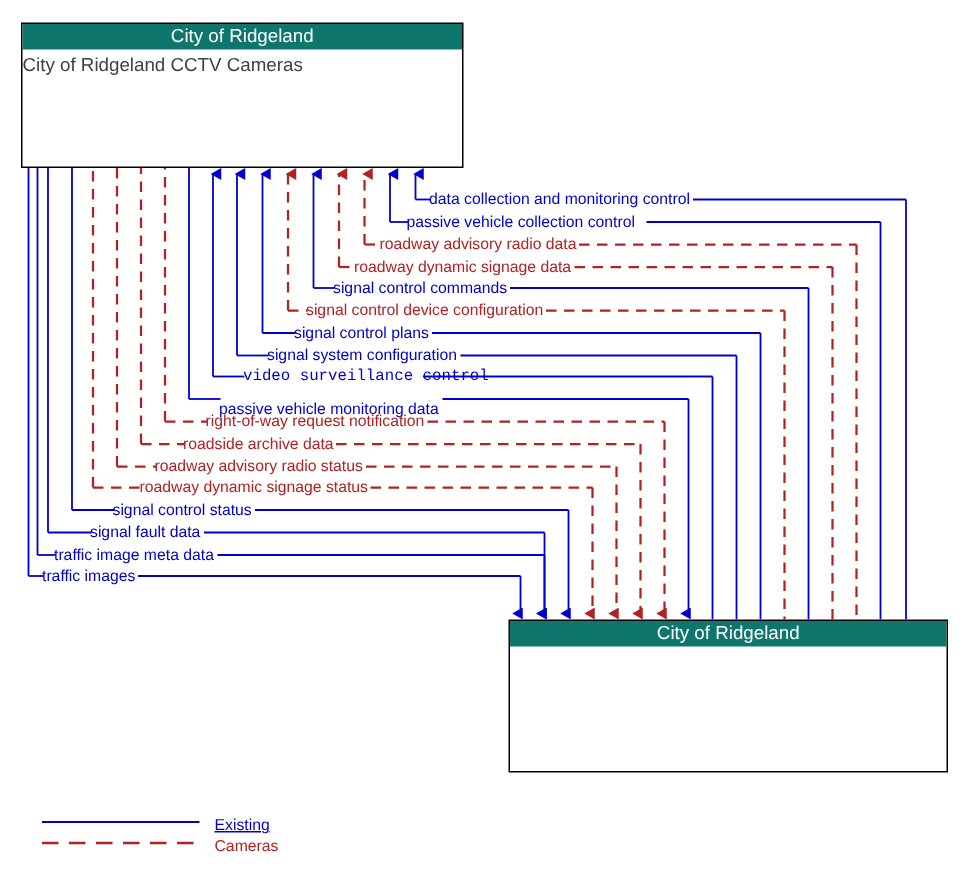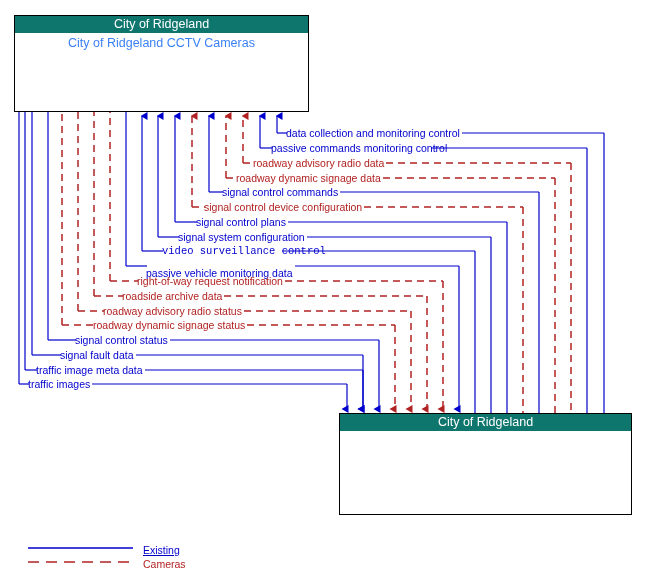--- a/index.html
+++ b/index.html
@@ -2,21 +2,21 @@
 <html><head>
 <meta charset="utf-8">
 <style>
   html,body{margin:0;padding:0;background:#ffffff;}
   body{font-family:"Liberation Sans",sans-serif;}
   #stage{position:relative;width:645px;height:587px;background:#fff;overflow:hidden;}
 
   .node{position:absolute;border:1px solid #000;background:#fff;box-sizing:border-box;}
   .node-header{height:17px;background:#0f766e;color:#fff;font-size:12.5px;line-height:17px;
                text-align:center;box-sizing:border-box;}
-  .node-title{font-size:12.5px;color:#3b82f6;text-align:center;padding-top:3px;}
+  .node-title{font-size:12.5px;color:#404040;padding-top:3px;}
 
   .flow-label{position:absolute;font-size:10.5px;white-space:nowrap;line-height:11px;}
   .flow-label.ex{color:#0000CD;}
   .flow-label.pl{color:#B22222;}
 
   svg.wires{position:absolute;left:0;top:0;width:645px;height:587px;pointer-events:none;}
 
   .legend-row{position:absolute;font-size:10.5px;white-space:nowrap;}
   .legend-ex{color:#0000CD;text-decoration:underline;}
   .legend-pl{color:#B22222;}
@@ -121,21 +121,21 @@
     <div class="node-header">City of Ridgeland</div>
     <div class="node-title">City of Ridgeland CCTV Cameras</div>
   </div>
 
   <div class="node" id="node-bottom" style="left: 339px; top: 413px; width: 293px; height: 102px;">
     <div class="node-header">City of Ridgeland</div>
   </div>
 
   <div id="labels">
       <div class="flow-label ex" style="left: 286px; top: 128px;">data collection and monitoring control</div>
-      <div class="flow-label ex" style="left: 271px; top: 143px;">passive commands monitoring control</div>
+      <div class="flow-label ex" style="left: 271px; top: 143px;">passive vehicle collection control</div>
       <div class="flow-label pl" style="left: 253px; top: 158px;">roadway advisory radio data</div>
       <div class="flow-label pl" style="left: 236px; top: 173px;">roadway dynamic signage data</div>
       <div class="flow-label ex" style="left: 222px; top: 187px;">signal control commands</div>
       <div class="flow-label pl" style="left: 204px; top: 202px;">signal control device configuration</div>
       <div class="flow-label ex" style="left: 196px; top: 217px;">signal control plans</div>
       <div class="flow-label ex" style="left: 178px; top: 232px; text-align: right;">signal system configuration</div>
       <div class="flow-label ex" style="left: 162px; top: 246px; font-family: Liberation Mono, monospace;">video surveillance control</div>
       <div class="flow-label ex" style="left: 146px; top: 268px;">passive vehicle monitoring data</div>
       <div class="flow-label pl" style="left: 137px; top: 276px;">right-of-way request notification</div>
       <div class="flow-label pl" style="left: 122px; top: 291px;">roadside archive data</div>

